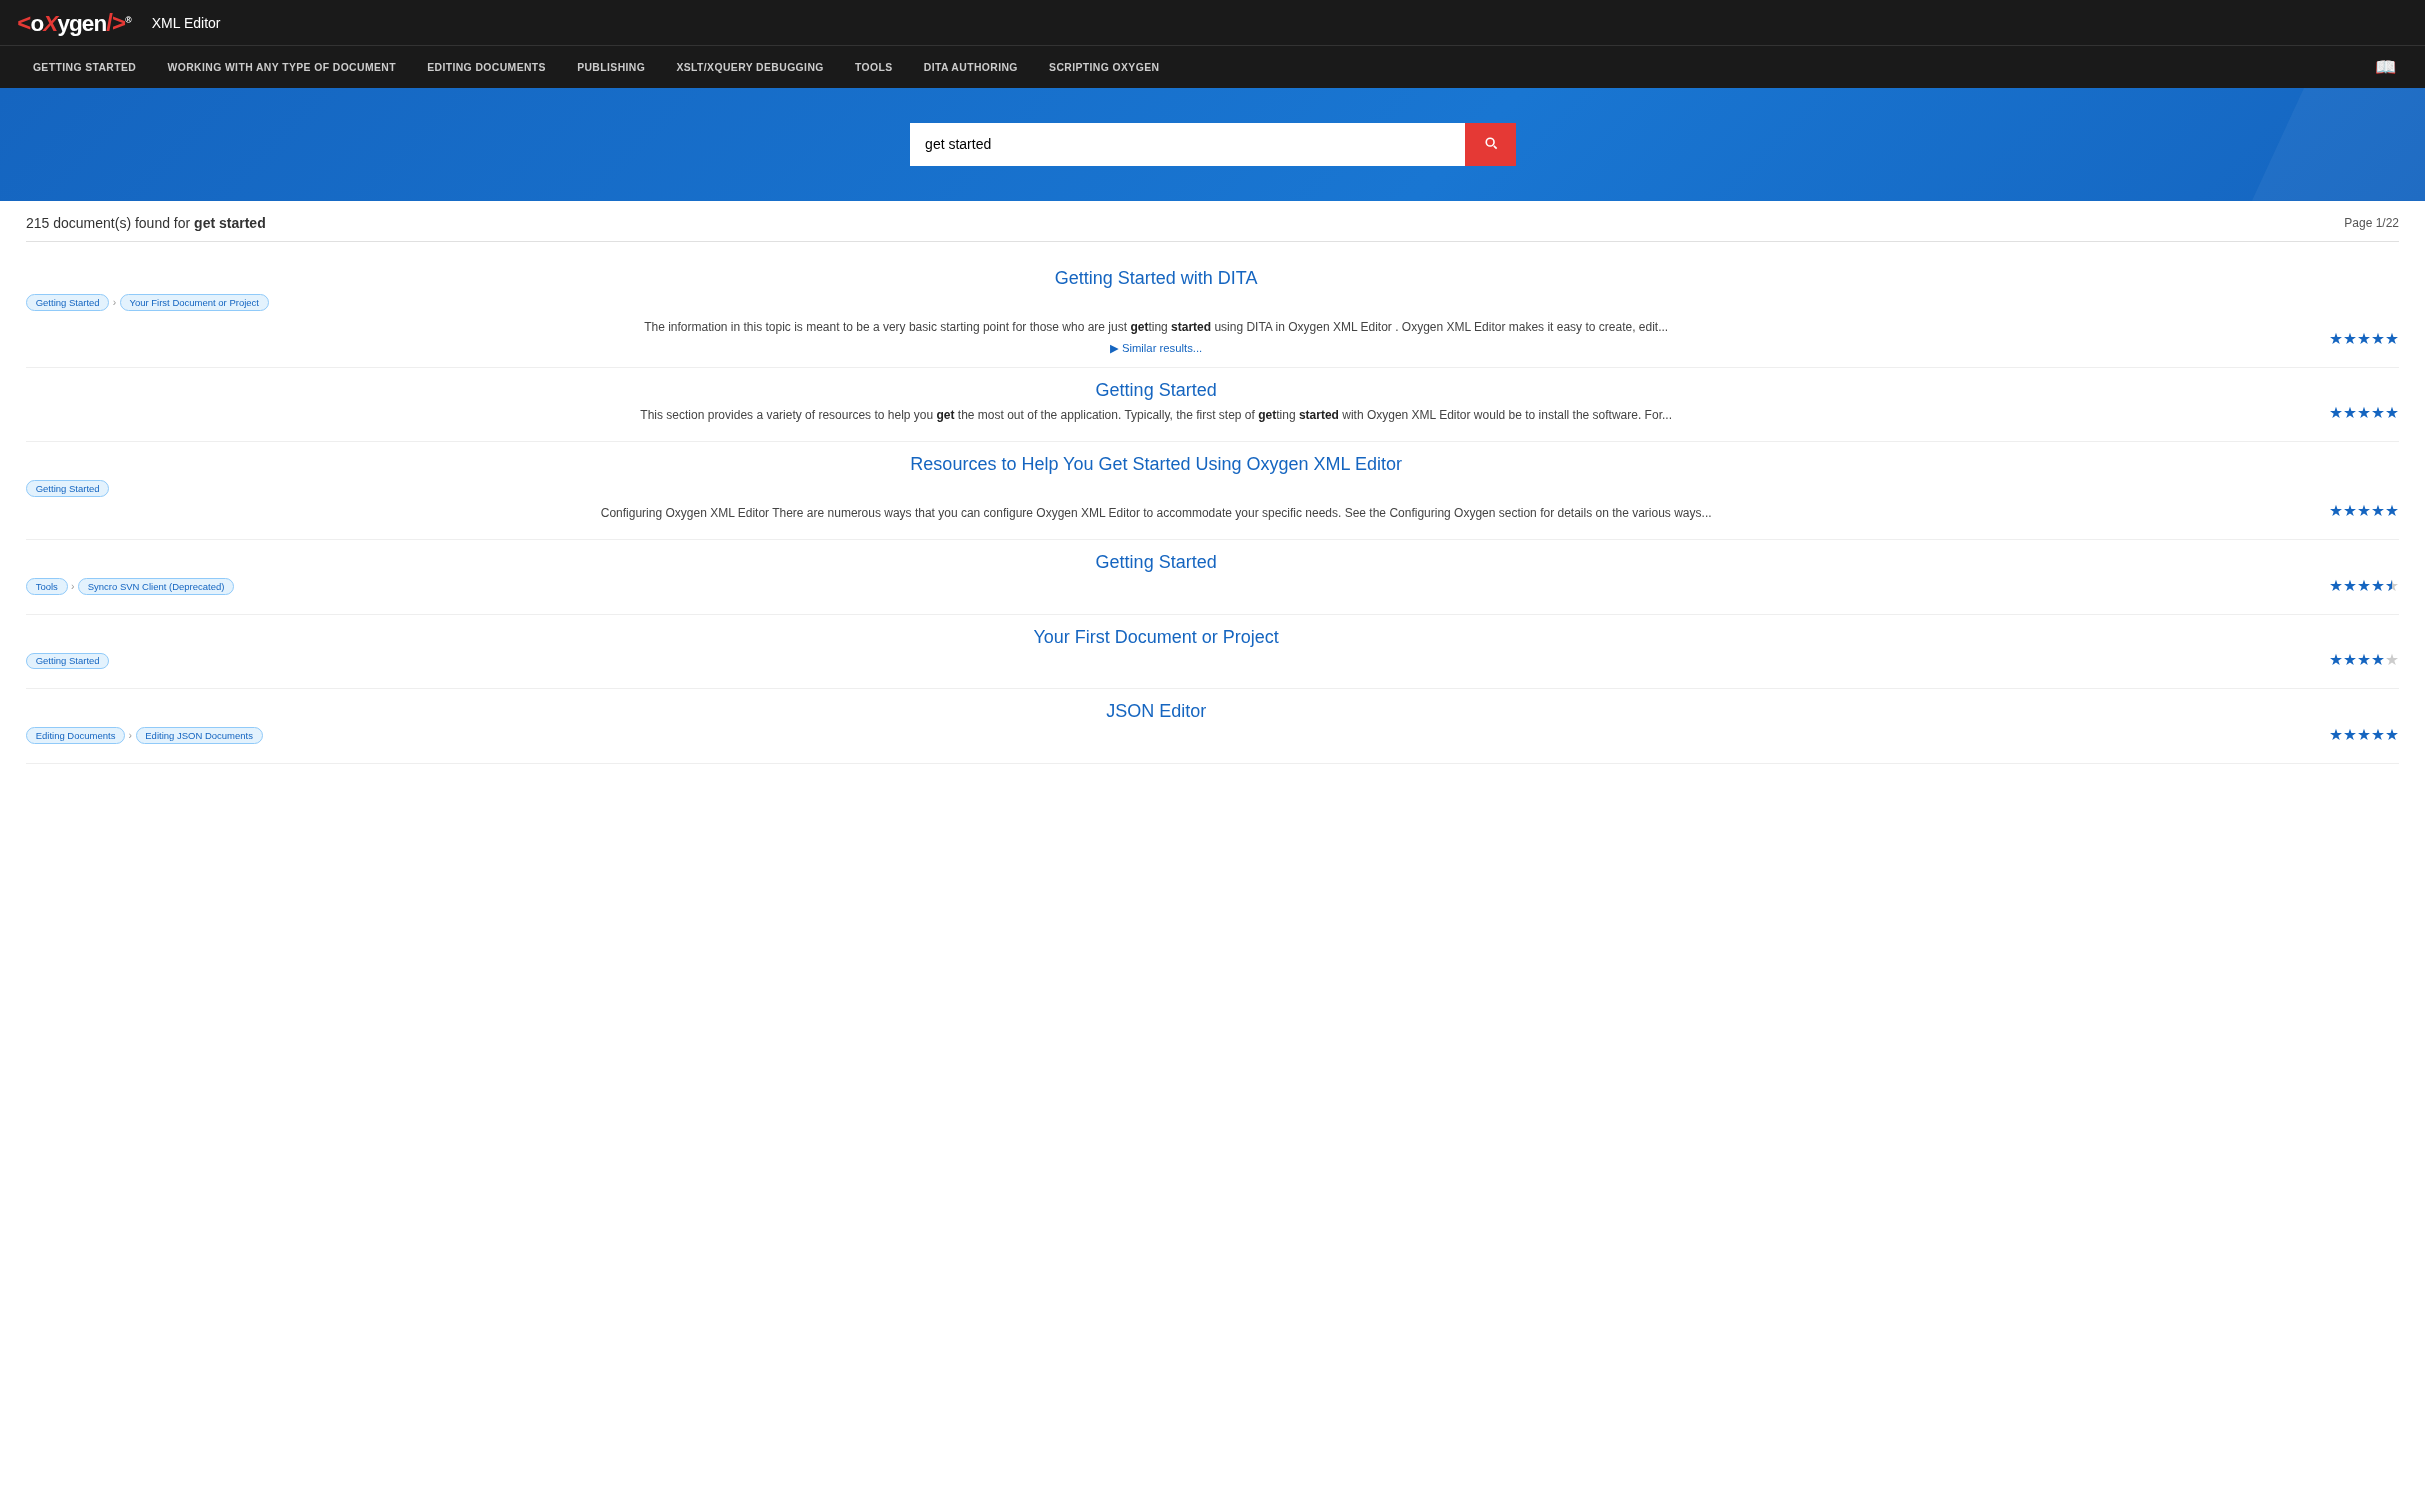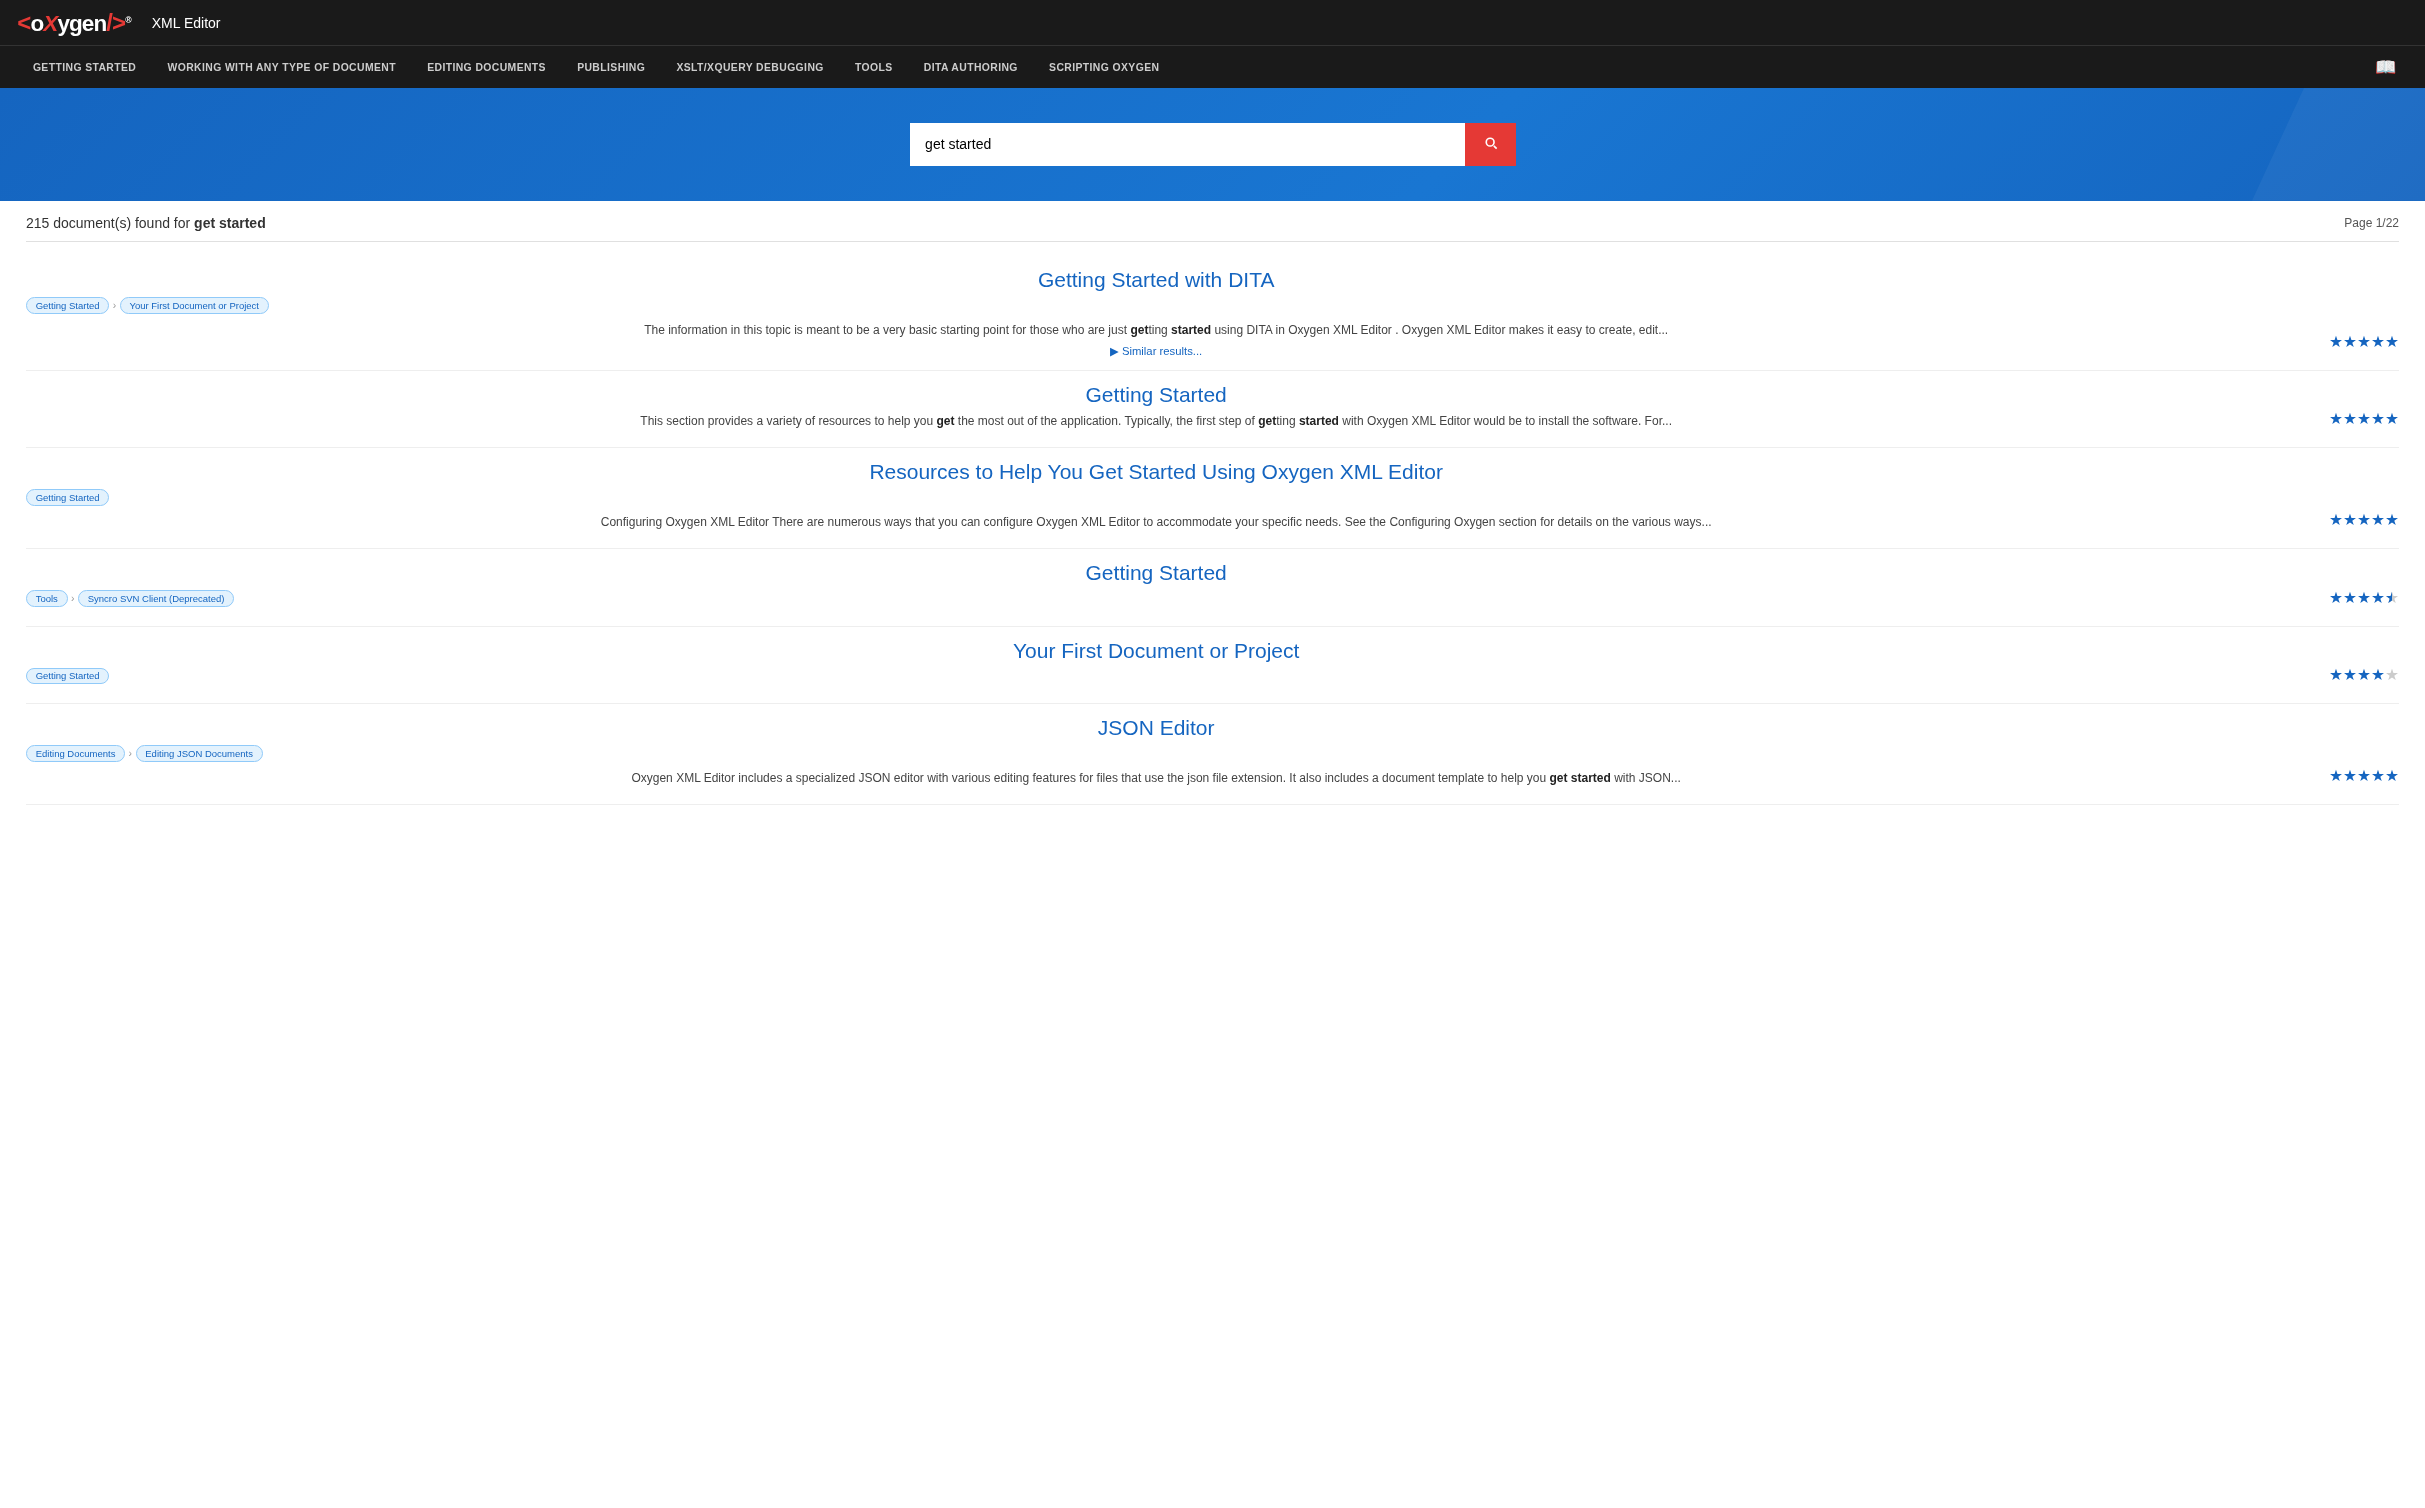--- a/index.html
+++ b/index.html
@@ -126,21 +126,21 @@
       font-size: 12px;
       color: #555;
     }
 
     
     .result-item {
       padding: 12px 0;
       border-bottom: 0.9px solid #eee;
     }
     .result-title {
-      font-size: 21px;
+      font-size: 18px;
       color: #1565c0;
       text-decoration: none;
       cursor: pointer;
       display: block;
       margin-bottom: 5.2px;
       font-weight: normal;
     }
     .breadcrumb-container {
       display: flex;
       align-items: center;
@@ -336,21 +336,20 @@
   </div>
       <div class="result-item">
     <div class="result-row">
       <div class="result-content">
         <a class="result-title">JSON Editor</a>
         <div class="breadcrumb-container">
               <span class="breadcrumb-tag">Editing Documents</span>
               <span class="breadcrumb-sep">›</span>
               <span class="breadcrumb-tag">Editing JSON Documents</span>
             </div>
-        <div class="result-snippet">Oxygen XML Editor includes a specialized JSON editor with various editing features for files that use the json file extension. It also includes a document template to help you <strong>get</strong> <strong>started</strong> with JSON...</div>
 
       </div>
       <div class="result-rating">
         <span class="star">★</span>
             <span class="star">★</span>
             <span class="star">★</span>
             <span class="star">★</span>
             <span class="star">★</span>
       </div>
     </div>

